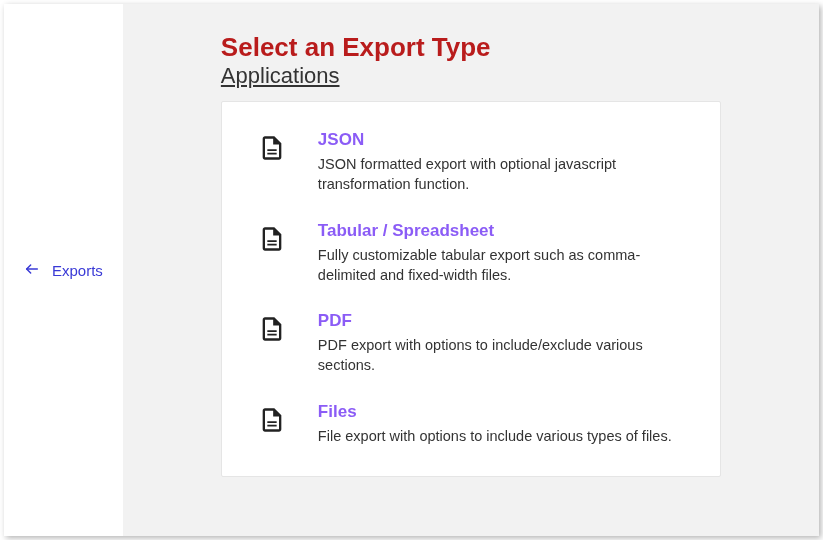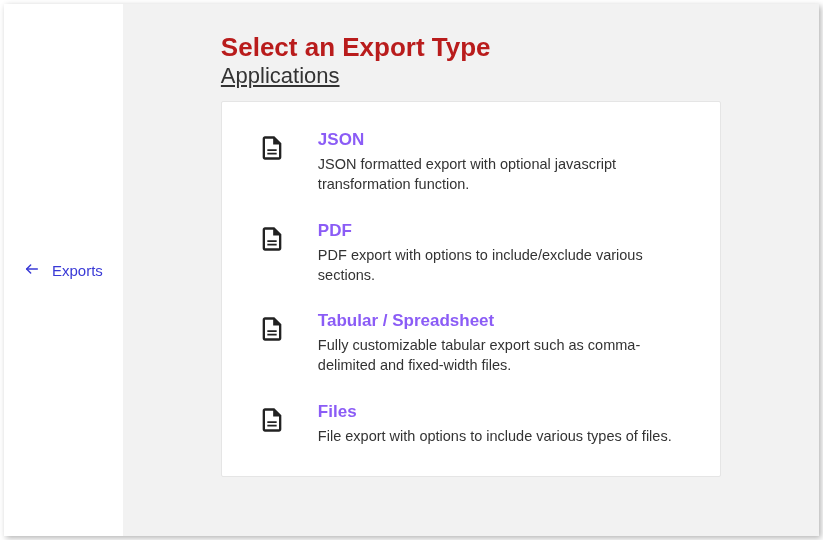--- a/index.html
+++ b/index.html
@@ -130,34 +130,34 @@
         </div>
       </div>
 
       <div class="export-item">
         <div class="export-icon">
           <svg viewBox="0 0 24 24">
               <path d="M14 2H6c-1.1 0-2 .9-2 2v16c0 1.1.9 2 2 2h12c1.1 0 2-.9 2-2V8l-6-6zM6 20V4h7v5h5v11H6zm2-7h8v1.5H8V13zm0 3h8v1.5H8V16z"></path>
             </svg>
         </div>
         <div class="export-text">
-          <div class="export-title">PDF</div>
-          <div class="export-desc">PDF export with options to include/exclude various sections.</div>
+          <div class="export-title">Tabular / Spreadsheet</div>
+          <div class="export-desc">Fully customizable tabular export such as comma-delimited and fixed-width files.</div>
         </div>
       </div>
 
       <div class="export-item">
         <div class="export-icon">
           <svg viewBox="0 0 24 24">
               <path d="M14 2H6c-1.1 0-2 .9-2 2v16c0 1.1.9 2 2 2h12c1.1 0 2-.9 2-2V8l-6-6zM6 20V4h7v5h5v11H6zm2-7h8v1.5H8V13zm0 3h8v1.5H8V16z"></path>
             </svg>
         </div>
         <div class="export-text">
-          <div class="export-title">Tabular / Spreadsheet</div>
-          <div class="export-desc">Fully customizable tabular export such as comma-delimited and fixed-width files.</div>
+          <div class="export-title">PDF</div>
+          <div class="export-desc">PDF export with options to include/exclude various sections.</div>
         </div>
       </div>
 
       <div class="export-item">
         <div class="export-icon">
           <svg viewBox="0 0 24 24">
               <path d="M14 2H6c-1.1 0-2 .9-2 2v16c0 1.1.9 2 2 2h12c1.1 0 2-.9 2-2V8l-6-6zM6 20V4h7v5h5v11H6zm2-7h8v1.5H8V13zm0 3h8v1.5H8V16z"></path>
             </svg>
         </div>
         <div class="export-text">

